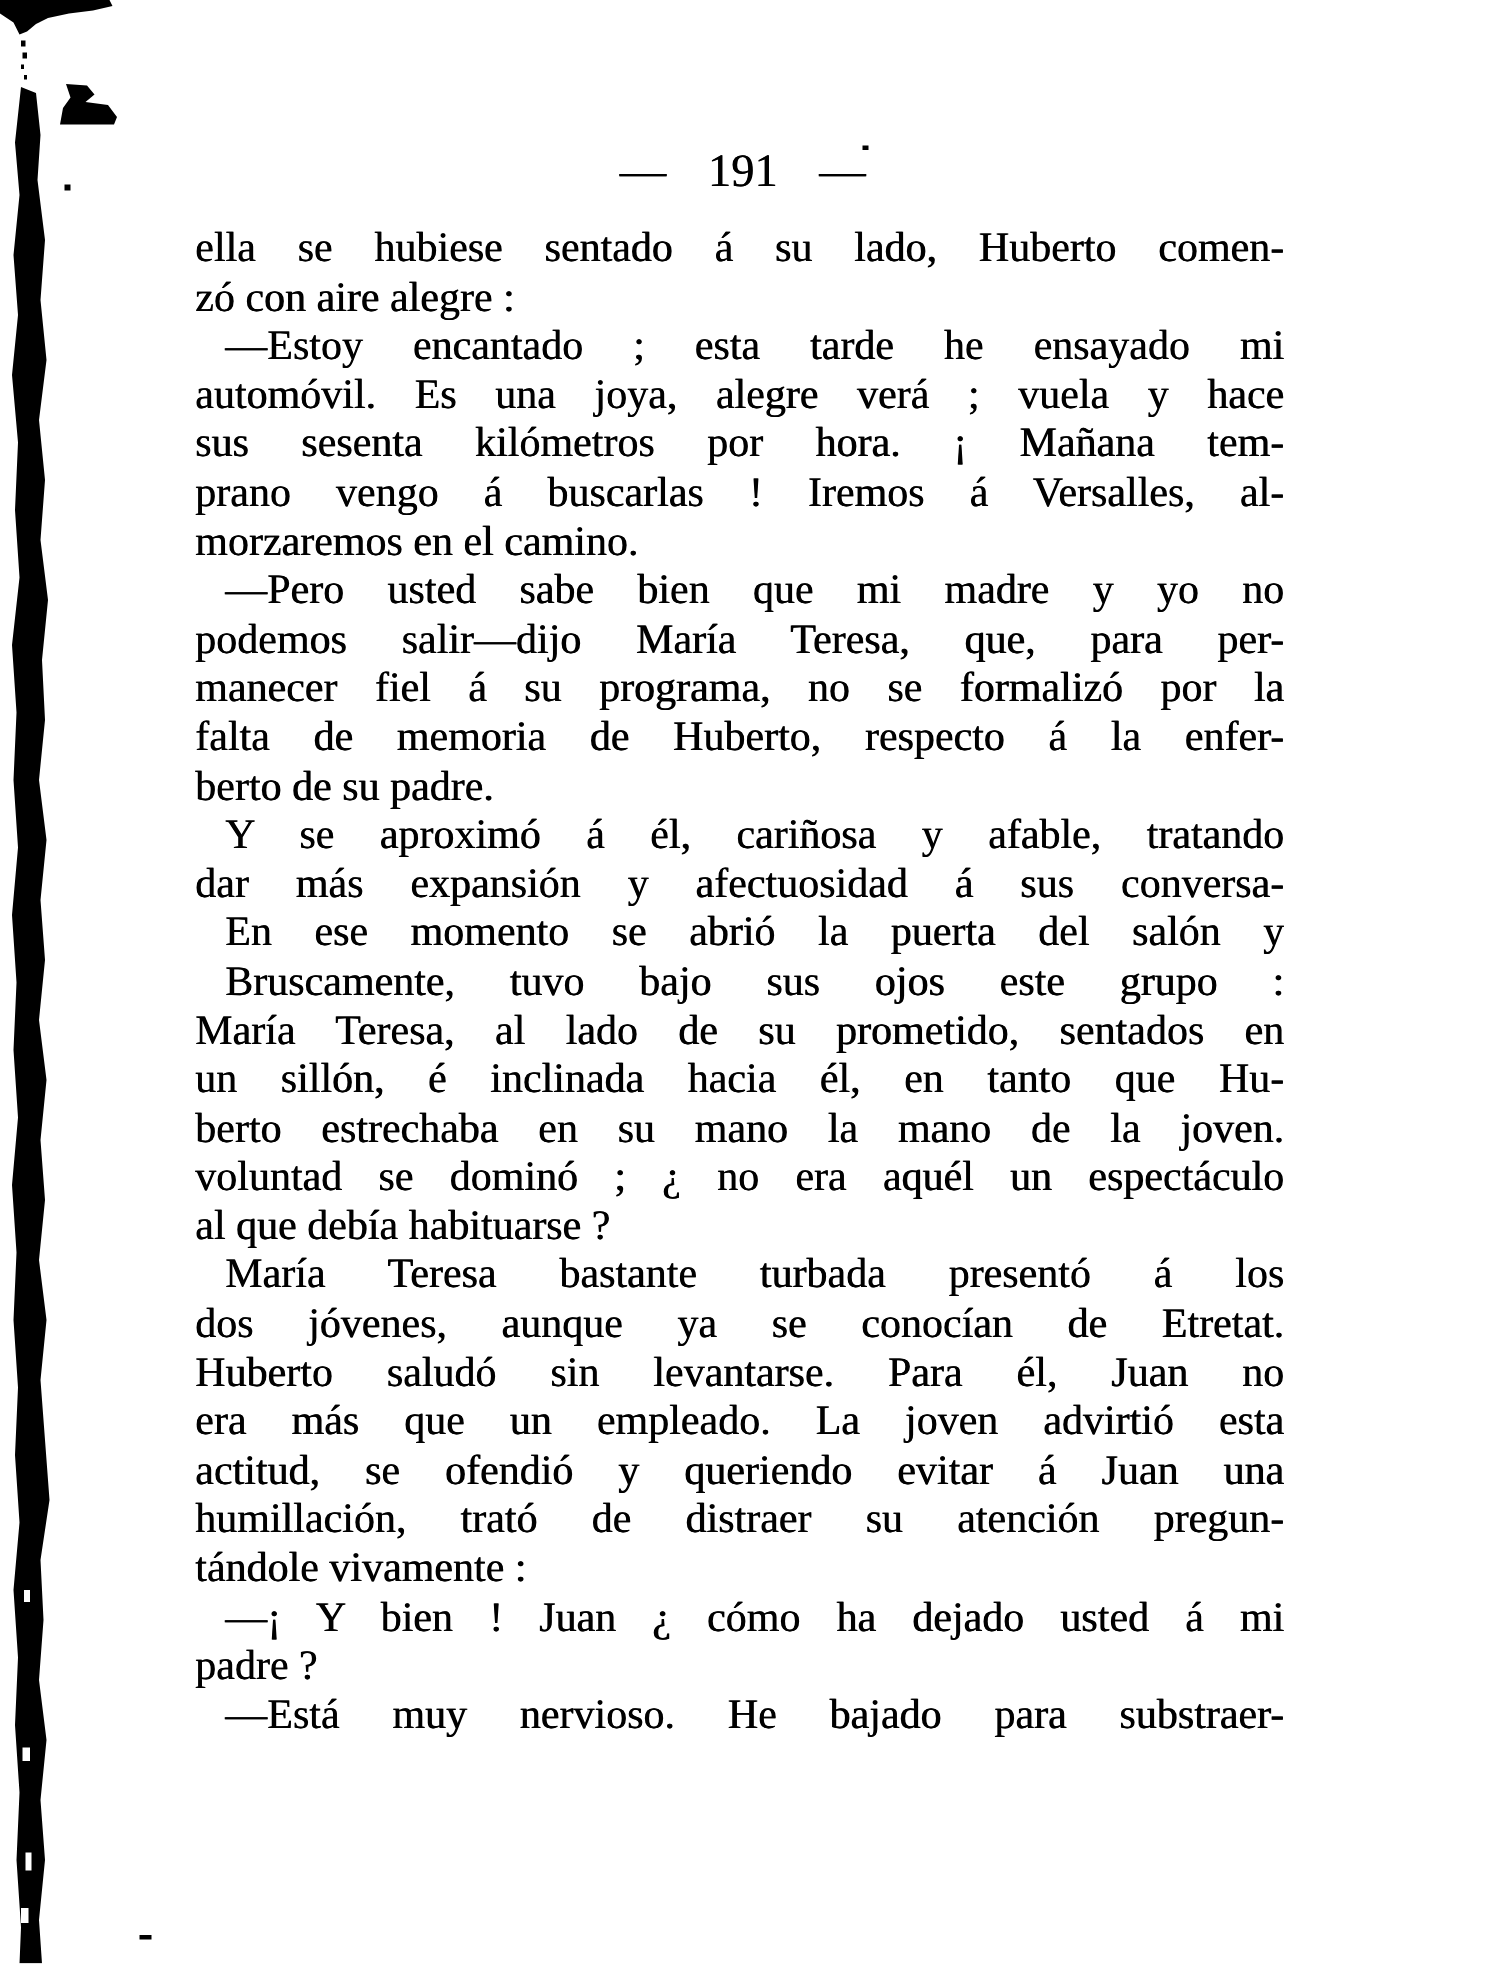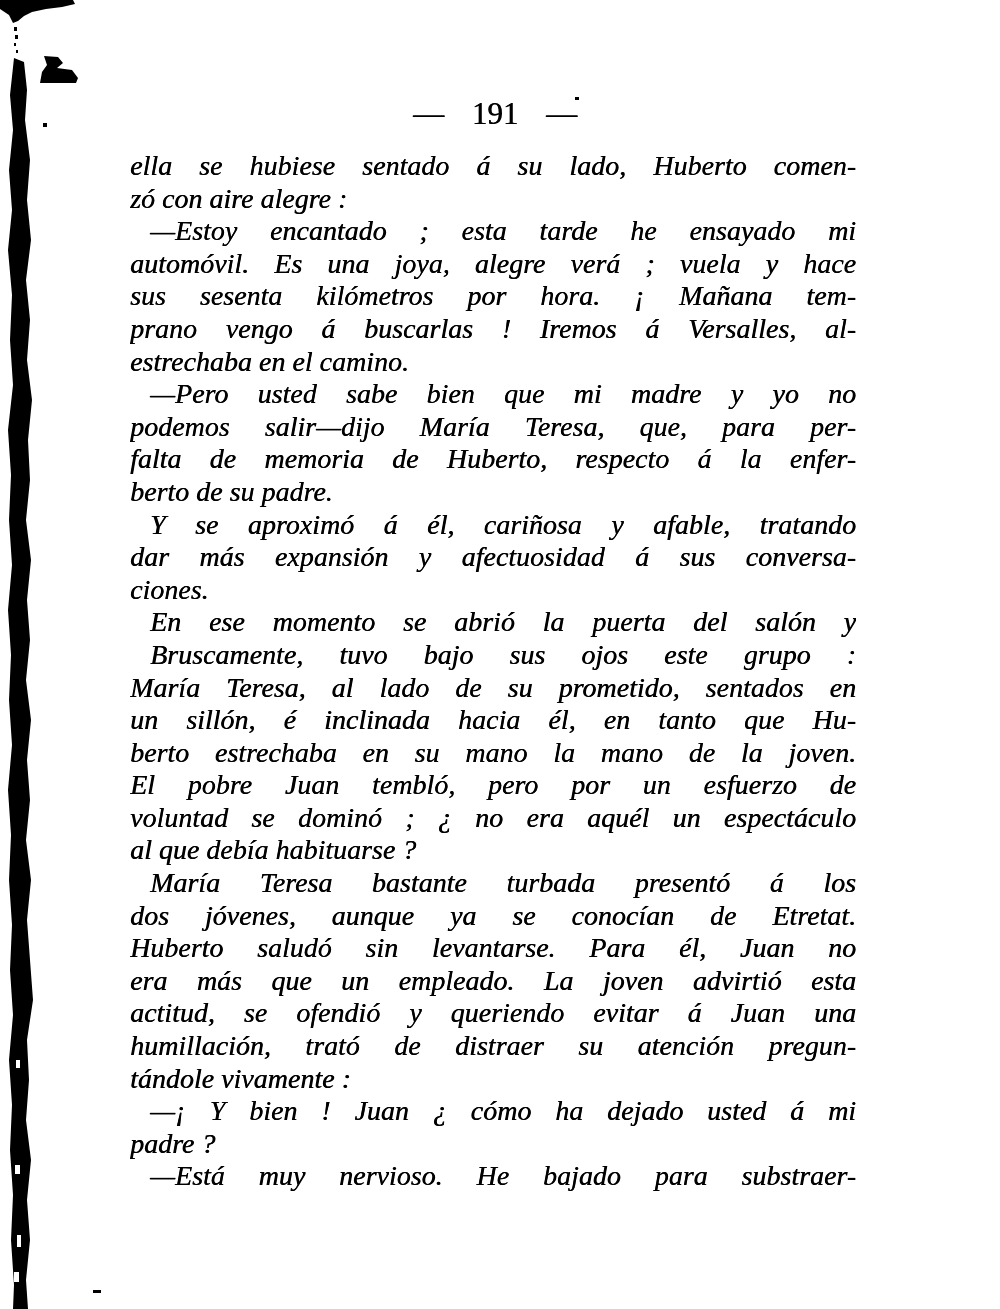--- a/index.html
+++ b/index.html
@@ -33,21 +33,20 @@
     text-shadow: 0.4px 0 currentColor;
   }
   .textblock {
     position: absolute;
     top: 150px;
     left: 130px;
     width: 726px;
     font-size: 28px;
     line-height: 32.6px;
     text-shadow: 0.4px 0 currentColor;
-    font-style: italic;
   }
   .line {
     height: 32.6px;
     overflow: hidden;
     text-align: justify;
     text-align-last: justify;
   }
   .line.left {
     text-align: right;
     text-align-last: left;
@@ -92,34 +91,33 @@
 
   <div class="pagenum">— 191 —</div>
 
   <div class="textblock" id="text-block">
       <div class="line">ella se hubiese sentado á su lado, Huberto comen-</div>
       <div class="line left">zó con aire alegre :</div>
       <div class="line indent">—Estoy encantado ; esta tarde he ensayado mi</div>
       <div class="line">automóvil. Es una joya, alegre verá ; vuela y hace</div>
       <div class="line">sus sesenta kilómetros por hora. ¡ Mañana tem-</div>
       <div class="line">prano vengo á buscarlas ! Iremos á Versalles, al-</div>
-      <div class="line left">estrechaba en el camino.</div>
+      <div class="line left">morzaremos en el camino.</div>
       <div class="line indent">—Pero usted sabe bien que mi madre y yo no</div>
       <div class="line">podemos salir—dijo María Teresa, que, para per-</div>
+      <div class="line">manecer fiel á su programa, no se formalizó por la</div>
       <div class="line">falta de memoria de Huberto, respecto á la enfer-</div>
       <div class="line left">berto de su padre.</div>
       <div class="line indent">Y se aproximó á él, cariñosa y afable, tratando</div>
       <div class="line">dar más expansión y afectuosidad á sus conversa-</div>
-      <div class="line left">ciones.</div>
       <div class="line indent">En ese momento se abrió la puerta del salón y</div>
       <div class="line indent">Bruscamente, tuvo bajo sus ojos este grupo :</div>
       <div class="line">María Teresa, al lado de su prometido, sentados en</div>
       <div class="line">un sillón, é inclinada hacia él, en tanto que Hu-</div>
       <div class="line">berto estrechaba en su mano la mano de la joven.</div>
-      <div class="line">El pobre Juan tembló, pero por un esfuerzo de</div>
       <div class="line">voluntad se dominó ; ¿ no era aquél un espectáculo</div>
       <div class="line left">al que debía habituarse ?</div>
       <div class="line indent">María Teresa bastante turbada presentó á los</div>
       <div class="line">dos jóvenes, aunque ya se conocían de Etretat.</div>
       <div class="line">Huberto saludó sin levantarse. Para él, Juan no</div>
       <div class="line">era más que un empleado. La joven advirtió esta</div>
       <div class="line">actitud, se ofendió y queriendo evitar á Juan una</div>
       <div class="line">humillación, trató de distraer su atención pregun-</div>
       <div class="line left">tándole vivamente :</div>
       <div class="line indent">—¡ Y bien ! Juan ¿ cómo ha dejado usted á mi</div>

